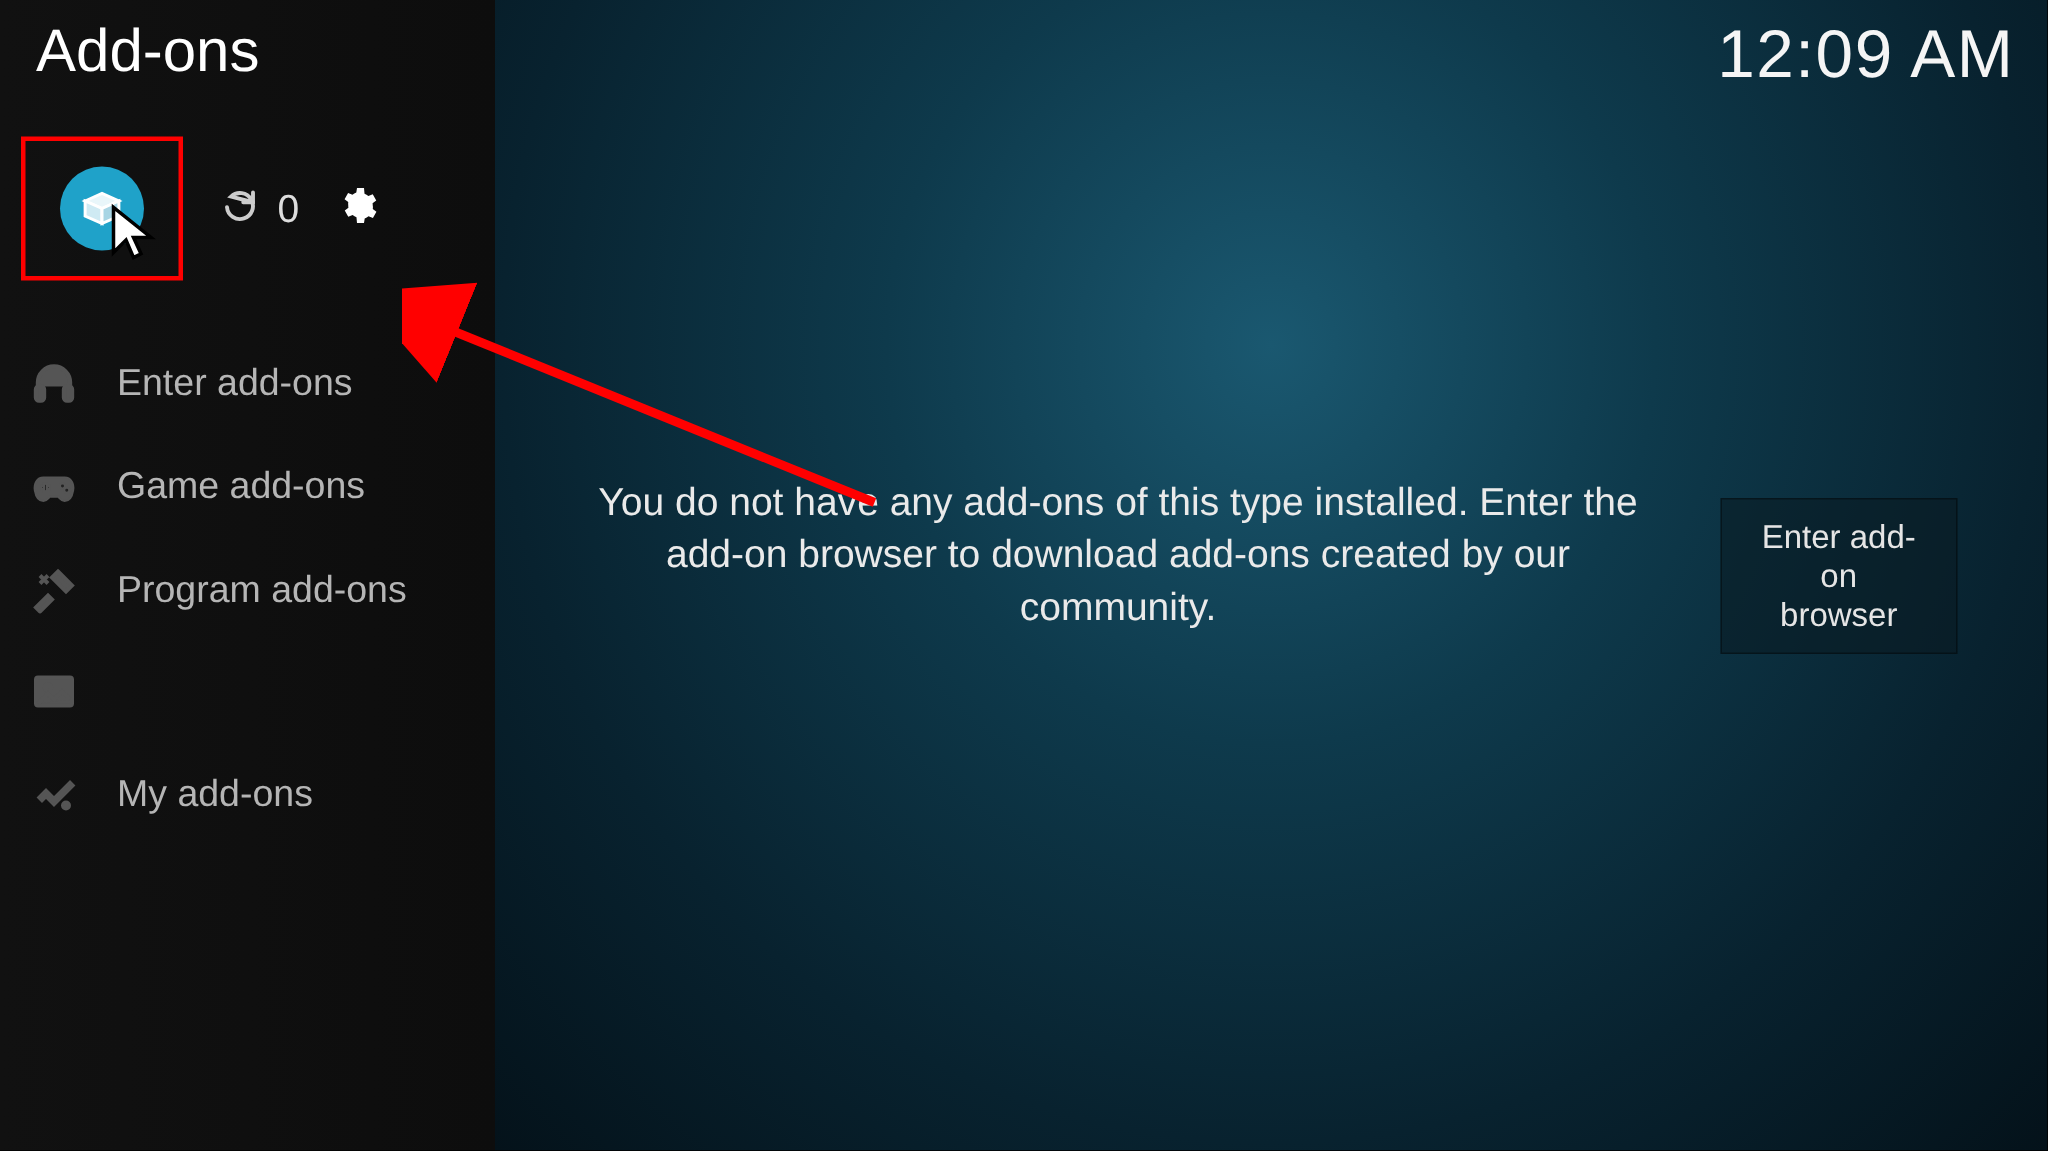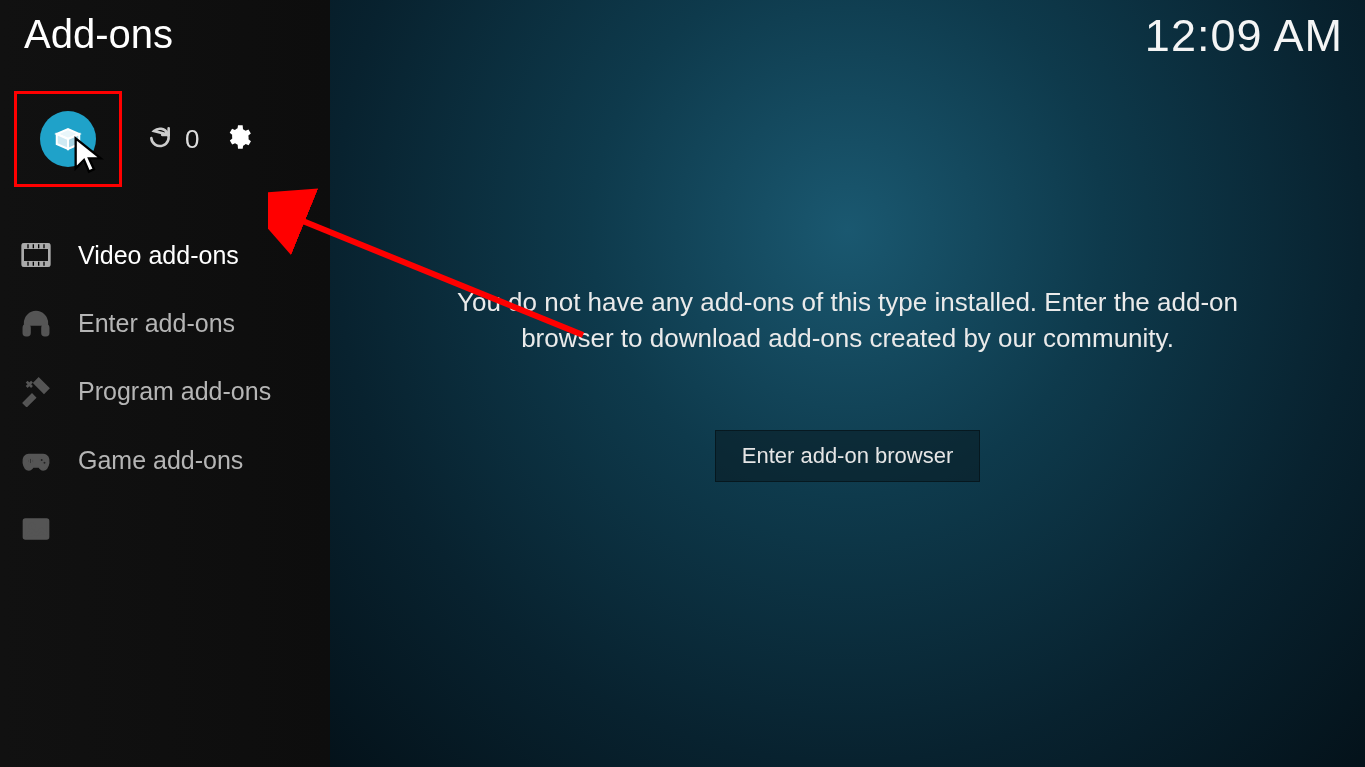--- a/index.html
+++ b/index.html
@@ -68,21 +68,20 @@
   .nav-item:not(.active) .nav-icon svg { fill: #555; stroke: #555; }
   .nav-icon { width: 36px; display: flex; justify-content: center; }
 
   
   .main {
     flex: 1;
     height: 100%;
     background: radial-gradient(ellipse at 50% 30%, #1a5870 0%, #0e3a4c 35%, #08222f 70%, #04121a 100%);
     position: relative;
     display: flex;
-    flex-direction: column;
     align-items: center;
     justify-content: center;
     text-align: center;
     padding: 0 60px;
     gap: 46px;
   }
   .clock {
     position: absolute;
     top: 10px; right: 22px;
     font-size: 45px;
@@ -150,82 +149,73 @@
     <span class="gear-slot">
       <span>
         <svg width="28" height="28" viewBox="0 0 24 24" fill="#fff">
           <path d="M12 8a4 4 0 1 0 0 8 4 4 0 0 0 0-8zm9 4a7.4 7.4 0 0 0-.1-1.3l2.1-1.6-2-3.5-2.5 1a7.6 7.6 0 0 0-2.2-1.3L16 2h-4l-.4 2.6a7.6 7.6 0 0 0-2.2 1.3l-2.5-1-2 3.5 2.1 1.6A7.4 7.4 0 0 0 7 12c0 .4 0 .9.1 1.3L5 14.9l2 3.5 2.5-1c.7.5 1.4 1 2.2 1.3L12 22h4l.4-2.6c.8-.3 1.5-.7 2.2-1.3l2.5 1 2-3.5-2.1-1.6c.1-.4.1-.9.1-1.3z"></path>
         </svg>
       </span>
     </span>
   </div>
 
   <nav class="nav-list">
-    <div class="nav-item active">
-      <span class="nav-icon">
-        <svg width="32" height="32" viewBox="0 0 24 24" fill="#aaa">
-          <rect x="2" y="4" width="20" height="16" rx="1" fill="none" stroke="#aaa" stroke-width="2"></rect>
-          <rect x="2" y="4" width="20" height="3" fill="#aaa"></rect>
-          <rect x="2" y="17" width="20" height="3" fill="#aaa"></rect>
-          <line x1="6" y1="4" x2="6" y2="7" stroke="#000"></line>
-          <line x1="10" y1="4" x2="10" y2="7" stroke="#000"></line>
-          <line x1="14" y1="4" x2="14" y2="7" stroke="#000"></line>
-          <line x1="18" y1="4" x2="18" y2="7" stroke="#000"></line>
-          <line x1="6" y1="17" x2="6" y2="20" stroke="#000"></line>
-          <line x1="10" y1="17" x2="10" y2="20" stroke="#000"></line>
-          <line x1="14" y1="17" x2="14" y2="20" stroke="#000"></line>
-          <line x1="18" y1="17" x2="18" y2="20" stroke="#000"></line>
-        </svg>
-      </span>
-      <span class="nav-label">Video add-ons</span>
-    </div>
 
     <div class="nav-item">
       <span class="nav-icon">
         <svg width="32" height="32" viewBox="0 0 24 24" fill="none" stroke="#555" stroke-width="2.2">
           <path d="M4 14v-2a8 8 0 0 1 16 0v2"></path>
           <rect x="3" y="14" width="4" height="7" rx="1.5" fill="#555"></rect>
           <rect x="17" y="14" width="4" height="7" rx="1.5" fill="#555"></rect>
         </svg>
       </span>
       <span class="nav-label">Enter add-ons</span>
-    </div>
-
-    <div class="nav-item">
-      <span class="nav-icon">
-        <svg width="32" height="32" viewBox="0 0 24 24" fill="#555">
-          <path d="M3 21l6-6 2 2-6 6zM14 3l7 7-3 3-7-7zM5 5l4 4M9 5l-4 4" stroke="#555" stroke-width="2"></path>
-        </svg>
-      </span>
-      <span class="nav-label">Program add-ons</span>
     </div>
 
     <div class="nav-item">
       <span class="nav-icon">
         <svg width="34" height="34" viewBox="0 0 24 24" fill="#555">
           <path d="M7 8h10c3 0 4.5 3 4 6s-2 5-4 5c-1.5 0-2-1-3-2h-4c-1 1-1.5 2-3 2-2 0-3.5-2-4-5s1-6 4-6z"></path>
           <circle cx="16" cy="12" r="1.2" fill="#222"></circle>
           <circle cx="18" cy="14" r="1.2" fill="#222"></circle>
           <rect x="6" y="12" width="4" height="1.4" fill="#222"></rect>
           <rect x="7.3" y="10.7" width="1.4" height="4" fill="#222"></rect>
         </svg>
       </span>
       <span class="nav-label">Game add-ons</span>
     </div>
 
     <div class="nav-item">
       <span class="nav-icon">
+        <svg width="32" height="32" viewBox="0 0 24 24" fill="#555">
+          <path d="M3 21l6-6 2 2-6 6zM14 3l7 7-3 3-7-7zM5 5l4 4M9 5l-4 4" stroke="#555" stroke-width="2"></path>
+        </svg>
+      </span>
+      <span class="nav-label">Program add-ons</span>
+    </div>
+
+    <div class="nav-item">
+      <span class="nav-icon">
         <svg width="32" height="32" viewBox="0 0 24 24" fill="none" stroke="#555" stroke-width="2">
           <rect x="3" y="5" width="18" height="14" rx="1"></rect>
           <circle cx="9" cy="10" r="1.6" fill="#555"></circle>
           <path d="M4 18l5-5 3 3 4-4 4 4" fill="#555"></path>
         </svg>
       </span>
     </div>
 
+    <div class="nav-item">
+      <span class="nav-icon">
+        <svg width="32" height="32" viewBox="0 0 24 24" fill="#555">
+          <path d="M20 6l-8 8-4-4-4 4 2 2 2-2 4 4 10-10z"></path>
+          <circle cx="18" cy="18" r="2"></circle>
+        </svg>
+      </span>
+      <span class="nav-label">My add-ons</span>
+    </div>
 
   </nav>
 </aside>
 
 <main class="main">
   <div class="clock">12:09 AM</div>
 
   <p class="empty-msg">You do not have any add-ons of this type installed. Enter the add-on browser to download add-ons created by our community.</p>
 
   <button class="enter-btn">Enter add-on browser</button>

